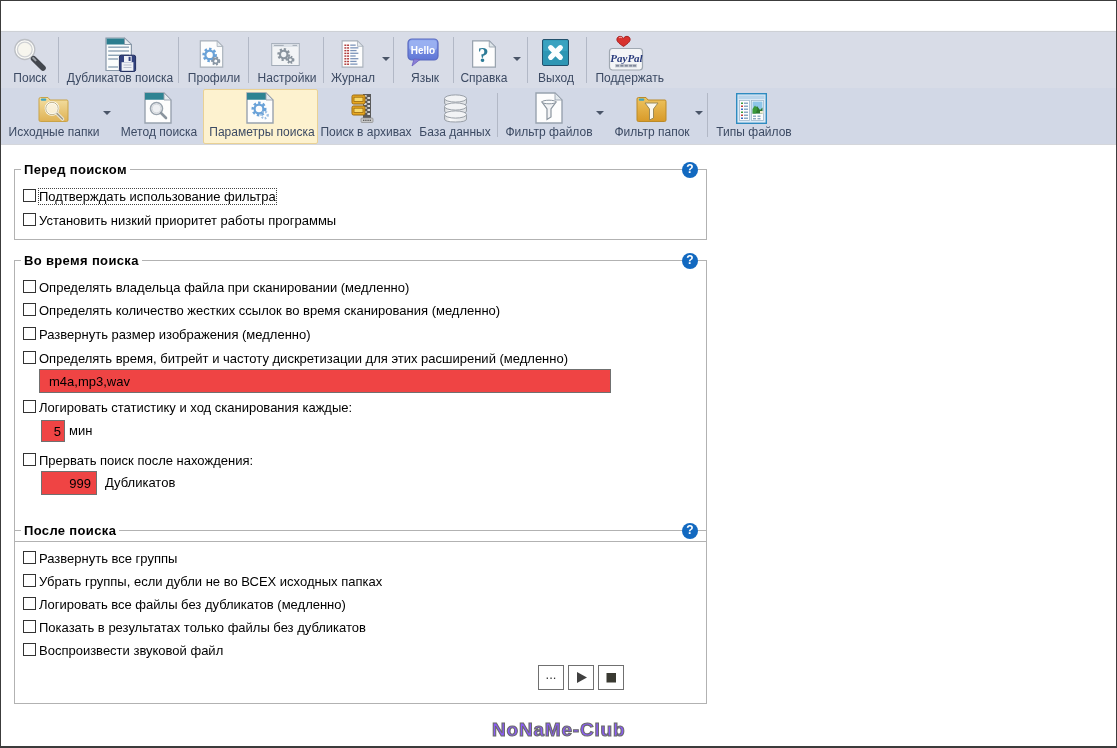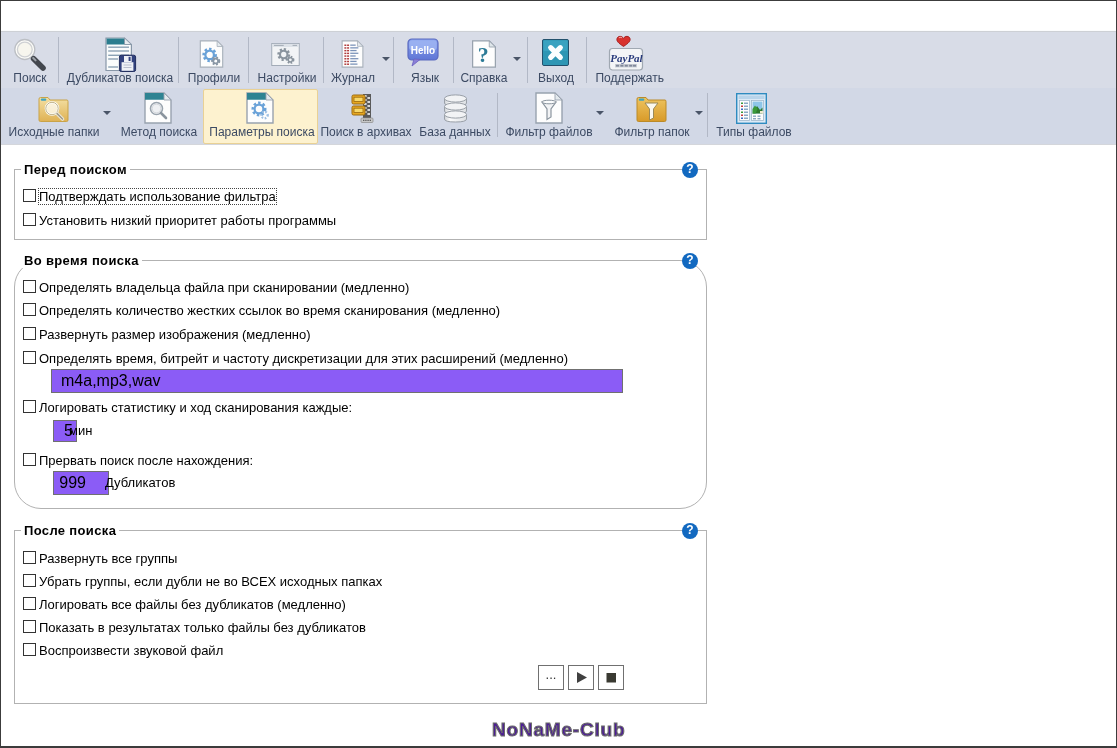--- a/index.html
+++ b/index.html
@@ -24,23 +24,23 @@
 .darr { position:absolute; width:0; height:0; border-left:4px solid transparent; border-right:4px solid transparent; border-top:4px solid #4a5568; }
 #active-btn { position:absolute; left:203px; top:1px; width:115px; height:55px; background:#fdf2cf; border:1px solid #e9d195; border-radius:2px; }
 
 #content { position:absolute; left:0; top:145px; width:100%; height:602px; background:#fff; }
 .grp { position:absolute; border:1px solid #b2b2b2; }
 .grp-title { position:absolute; top:-8px; left:6px; background:#fff; padding:0 3px; font-size:13px; font-weight:bold; letter-spacing:0.35px; color:#000; white-space:nowrap; }
 .qmark { position:absolute; top:-8px; width:16px; height:16px; border-radius:50%; background:#1269c0; color:#fff; text-align:center; font-size:12px; font-weight:bold; line-height:15.5px; }
 .cbrow { position:absolute; font-size:13px; color:#000; white-space:nowrap; }
 .cb { position:absolute; left:0; top:0; width:13px; height:13px; border:1px solid #333; background:#fff; }
 .cblab { position:absolute; left:16px; top:0px; }
-.inp { position:absolute; border:1px solid #707070; background:#8b5cf6; font-size:16px; color:#000; font-family:"Liberation Sans",sans-serif;margin-left:12px; }
+.inp { position:absolute; border:1px solid #707070; background:#ef4444; font-size:13px; color:#000; font-family:"Liberation Sans",sans-serif; }
 .smallbtn { position:absolute; border:1px solid #707070; background:#fff; text-align:center; }
-#watermark { position:absolute; left:492px; top:719px; font-size:19px; font-weight:bold; color:#4c1d95; -webkit-text-stroke:1.1px #6a6a6a; letter-spacing:0.8px; }
+#watermark { position:absolute; left:492px; top:719px; font-size:19px; font-weight:bold; color:#8b5cf6; -webkit-text-stroke:1.1px #6a6a6a; letter-spacing:0.8px; }
 </style>
 </head>
 <body>
 <div id="win">
   <div class="frame" style="left:0;top:0;width:1117px;height:1px;"></div>
   <div class="frame" style="left:0;bottom:0;width:1117px;height:2px;"></div>
   <div class="frame" style="left:0;top:0;width:1px;height:748px;"></div>
   <div class="frame" style="right:0;top:0;width:1px;height:748px;"></div>
 
   <div id="tb1">
@@ -336,21 +336,21 @@
       <div class="cbrow" style="left:8px; top:19px;">
           <span class="cb"></span>
           <span class="cblab" id="focuslab" style="outline:1px dotted #444;">Подтверждать использование фильтра</span>
         </div>
       <div class="cbrow" style="left:8px; top:43px;">
           <span class="cb"></span>
           <span class="cblab">Установить низкий приоритет работы программы</span>
         </div>
     </div>
 
-    <div class="grp" id="g2" style="left:14px; top:115px; width:693px; height:249px;border-radius:27px;">
+    <div class="grp" id="g2" style="left:14px; top:115px; width:693px; height:282px;">
       <div class="grp-title">Во время поиска</div>
       <div class="qmark" style="left:667px;">?</div>
       <div class="cbrow" style="left:8px; top:19px;">
           <span class="cb"></span>
           <span class="cblab">Определять владельца файла при сканировании (медленно)</span>
         </div>
       <div class="cbrow" style="left:8px; top:42px;">
           <span class="cb"></span>
           <span class="cblab">Определять количество жестких ссылок во время сканирования (медленно)</span>
         </div>
@@ -366,21 +366,21 @@
       <div class="cbrow" style="left:8px; top:139px;">
           <span class="cb"></span>
           <span class="cblab">Логировать статистику и ход сканирования каждые:</span>
         </div>
       <input class="inp" style="left: 26px; top: 159px; width: 24px; height: 22px; text-align: right; padding-right: 3px;" value="5">
       <div style="position:absolute; left:54px; top:162px; font-size:13px;">мин</div>
       <div class="cbrow" style="left:8px; top:192px;">
           <span class="cb"></span>
           <span class="cblab">Прервать поиск после нахождения:</span>
         </div>
-      <input class="inp" style="left: 26px; top: 210px; width: 56px; height: 24px; text-align: right; padding-right: 22px;" value="999">
+      <input class="inp" style="left: 26px; top: 210px; width: 56px; height: 24px; text-align: right; padding-right: 5px;" value="999">
       <div style="position:absolute; left:90px; top:214px; font-size:13px;">Дубликатов</div>
     </div>
 
     <div class="grp" id="g3" style="left:14px; top:385px; width:693px; height:174px;">
       <div class="grp-title">После поиска</div>
       <div class="qmark" style="left:667px;">?</div>
       <div class="cbrow" style="left:8px; top:20px;">
           <span class="cb"></span>
           <span class="cblab">Развернуть все группы</span>
         </div>

